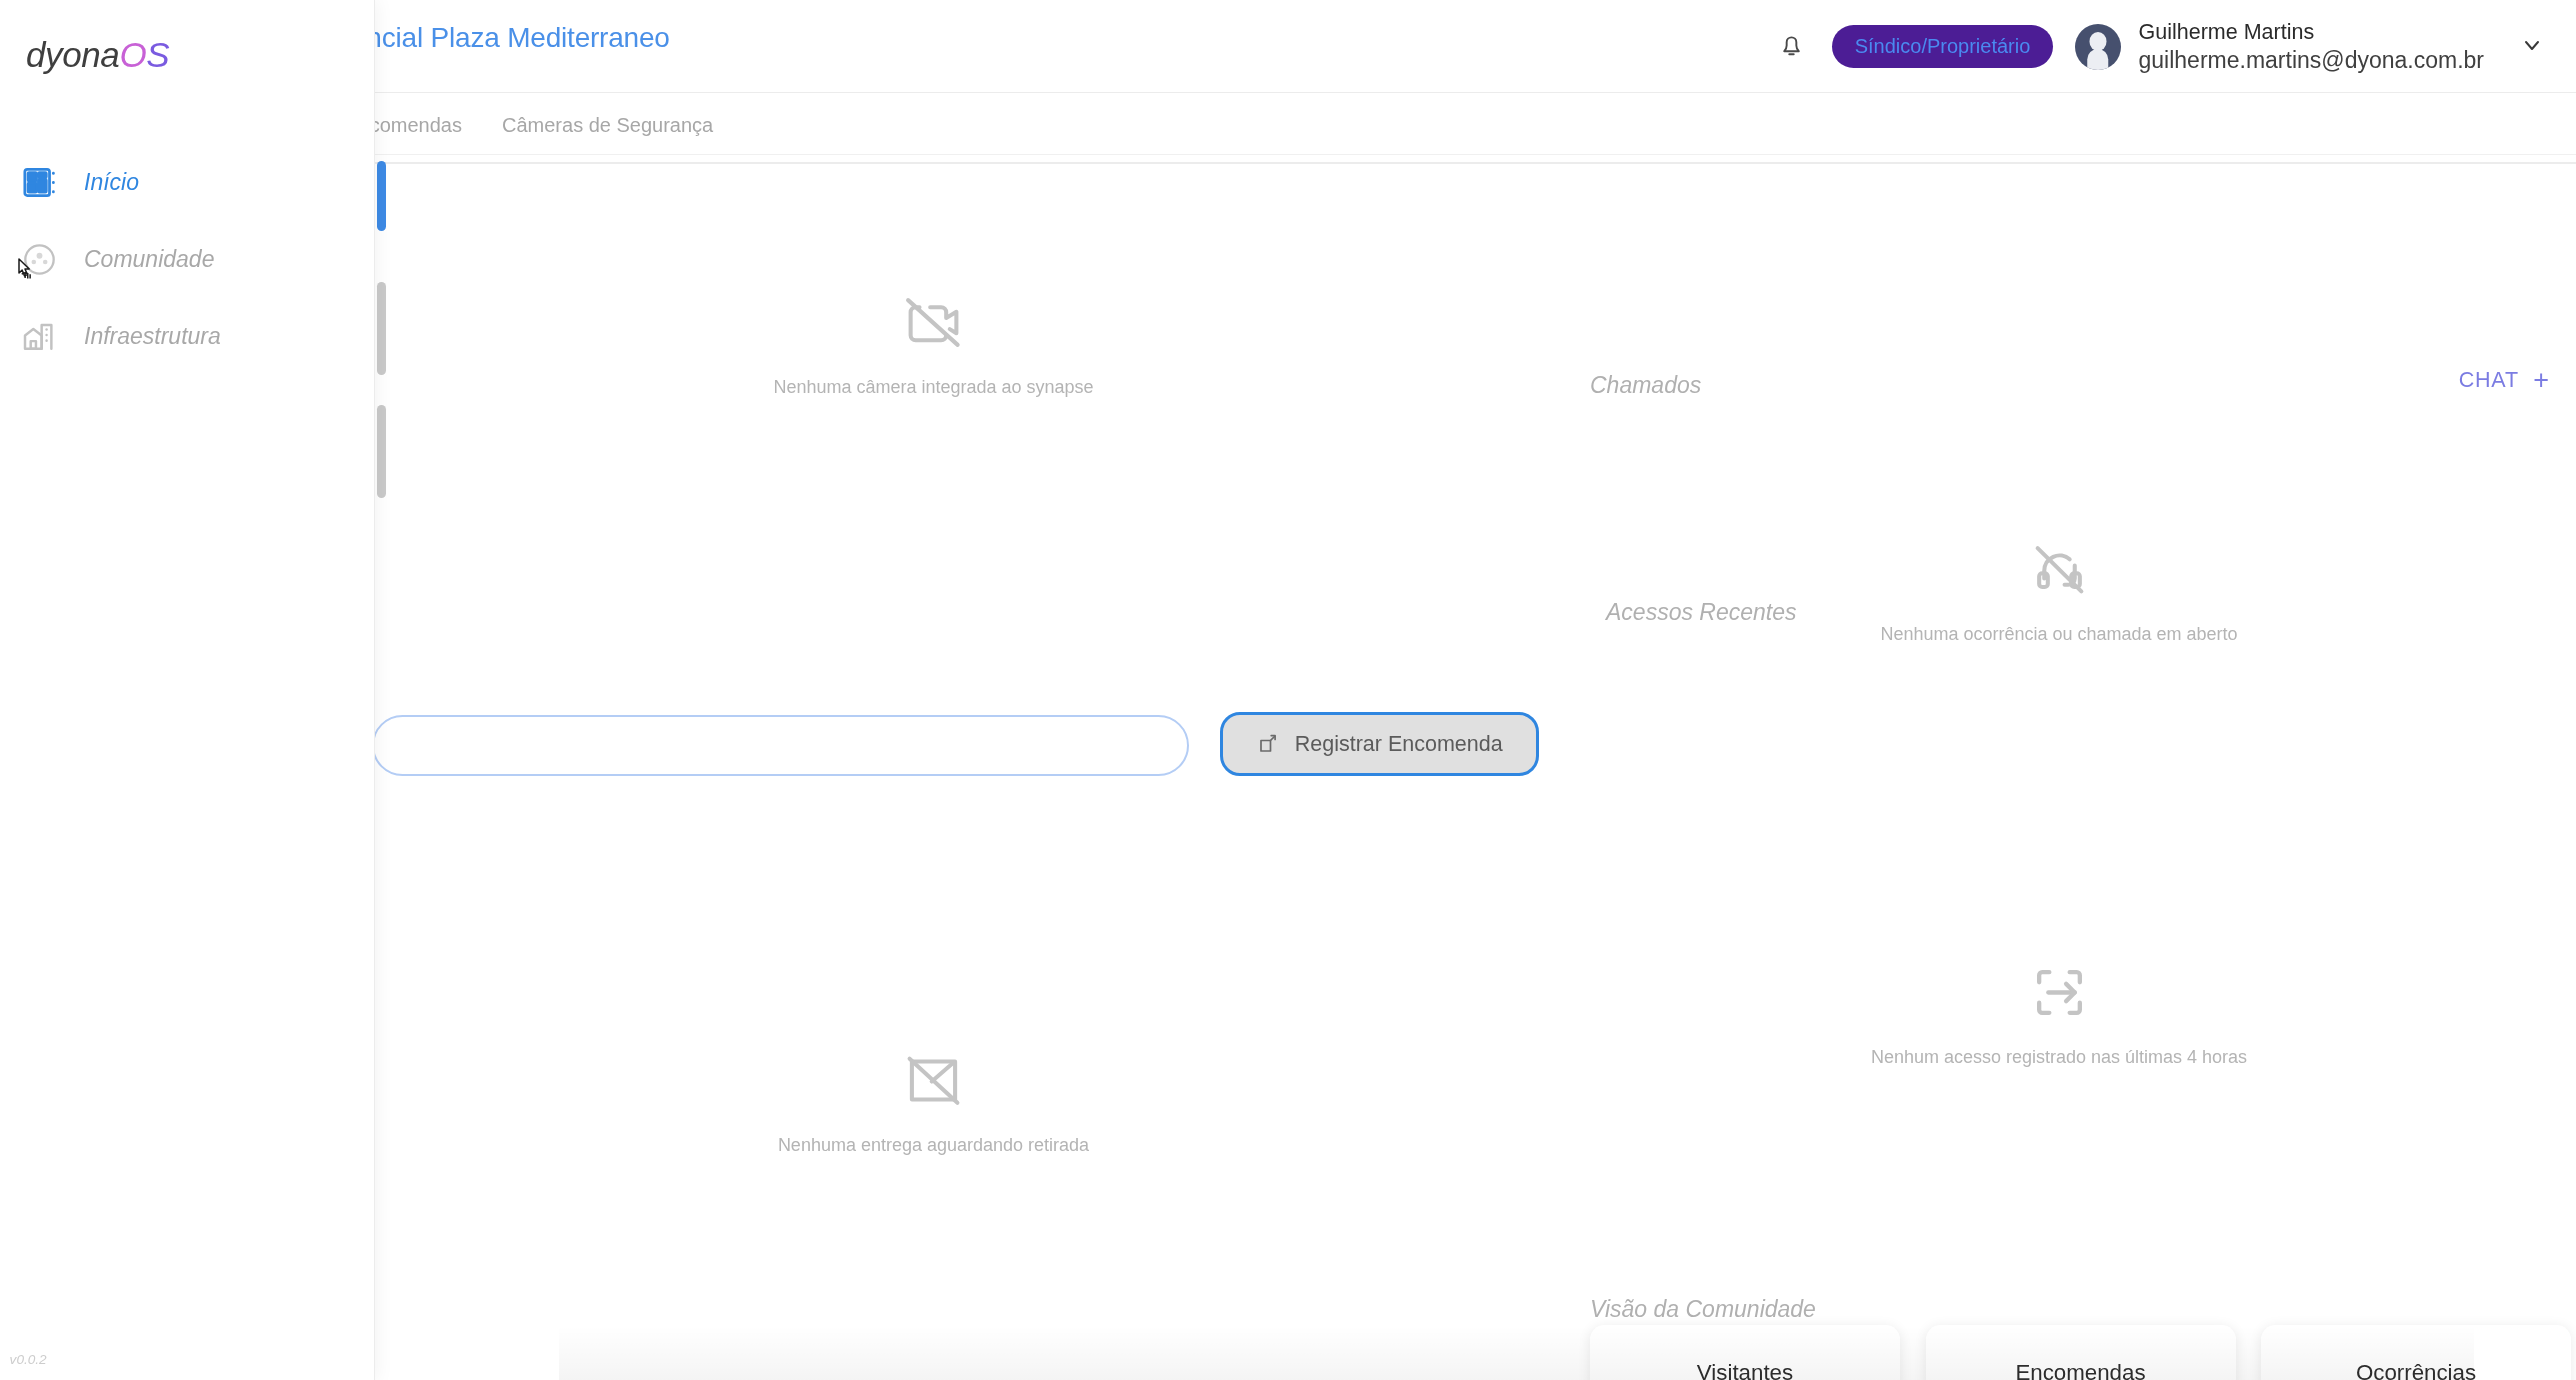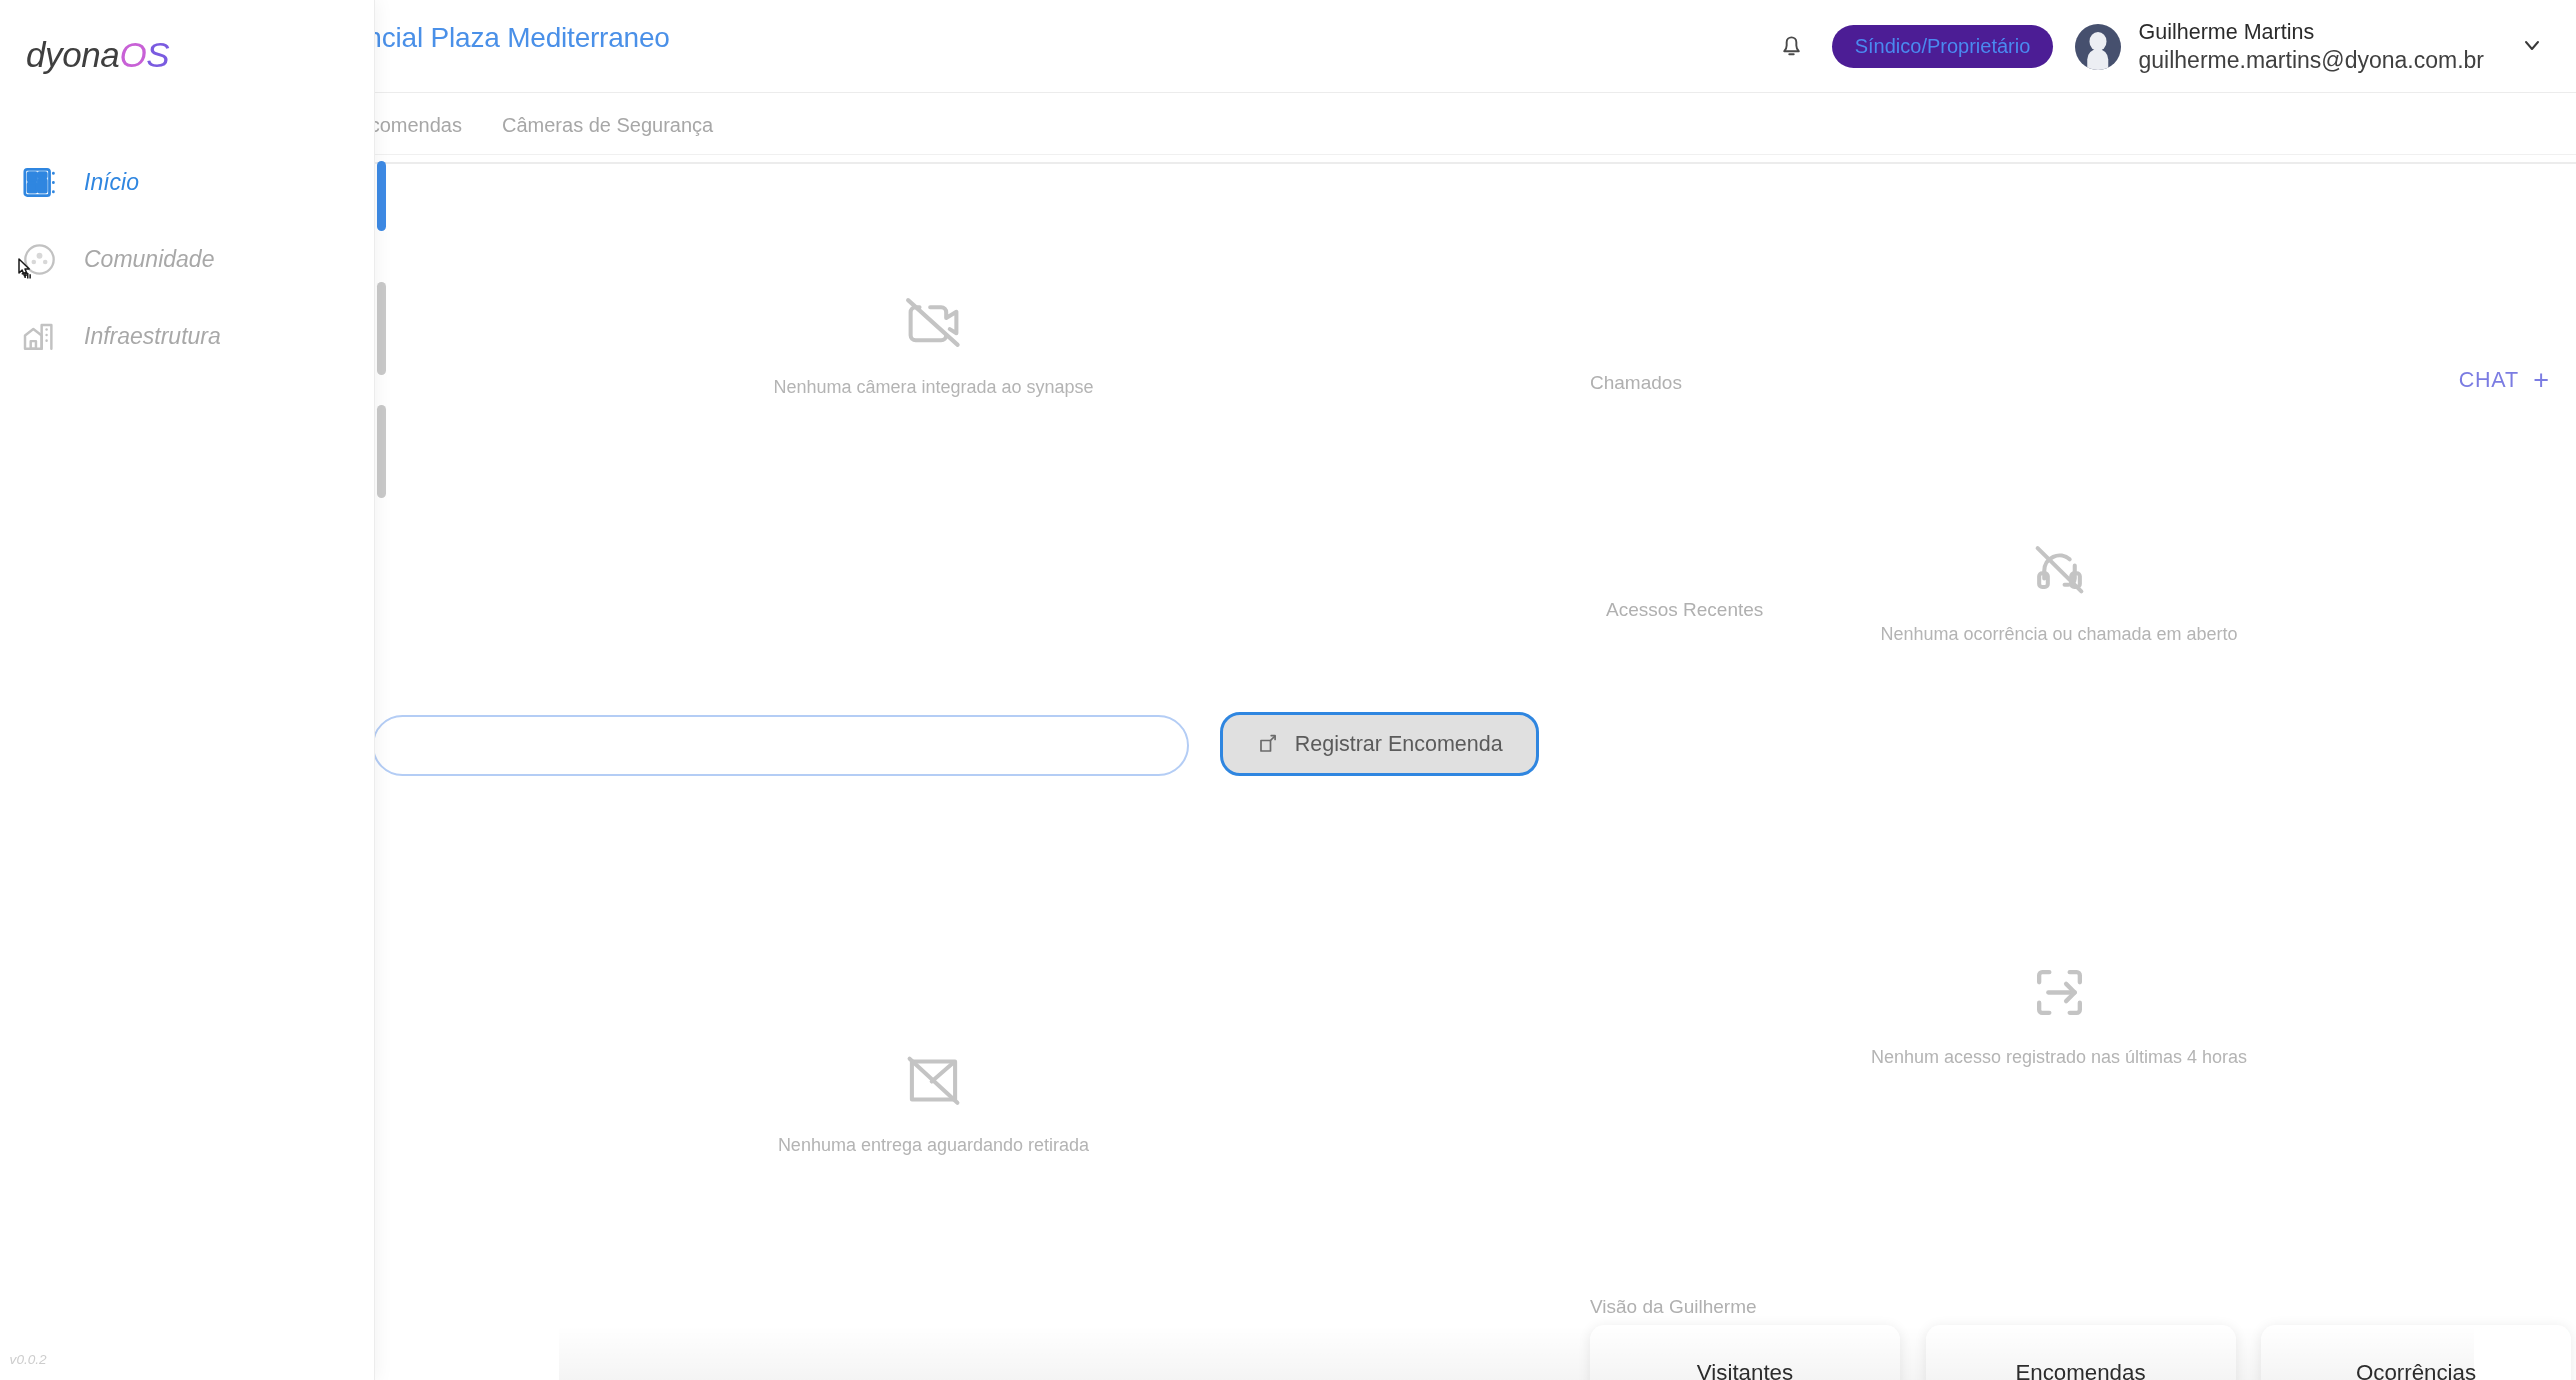--- a/index.html
+++ b/index.html
@@ -99,21 +99,21 @@
   
   .reg-btn {
     position: absolute; left: 1220px; top: 556px; width: 319px; height: 64px;
     background: #e0e0e0; border: 3.2px solid #2f86e0; border-radius: 20px;
     display: flex; align-items: center; justify-content: center; gap: 14.4px;
     cursor: pointer; font-family: "Liberation Sans", sans-serif;
   }
   .reg-btn-label { font-size: 21.5px; color: #5b5b5b; white-space: nowrap; }
 
   
-  .sec-label { position: absolute; font-size: 19px; color: #b0b0b0; white-space: nowrap; }
+  .sec-label { position: absolute; font-size: 23px; color: #b0b0b0; white-space: nowrap; font-style: italic; }
   .lbl-chamados { left: 1590px; top: 216px; }
   .lbl-acessos  { left: 1606px; top: 443px; }
   .lbl-visao    { left: 1590px; top: 1140px; }
 
   .chat-link {
     position: absolute; right: 27px; top: 211px;
     display: flex; align-items: center; gap: 14.4px; cursor: pointer;
   }
   .chat-text { font-size: 21.5px; color: #7b7ce2; letter-spacing: 0.8px; }
   .chat-plus { font-size: 27px; color: #7b7ce2; line-height: 1; }
@@ -247,21 +247,21 @@
           <path d="M3.5 4.5h17v15h-17z"></path>
           <polyline points="11.3 12.4 20 4.8"></polyline>
           <line x1="2.6" y1="3.4" x2="21.4" y2="20.8"></line>
         </svg>
       </span>
       <div class="empty-text">Nenhuma entrega aguardando retirada</div>
     </div>
 
     <div class="sec-label lbl-chamados">Chamados</div>
     <div class="sec-label lbl-acessos">Acessos Recentes</div>
-    <div class="sec-label lbl-visao">Visão da Guilherme</div>
+    <div class="sec-label lbl-visao">Visão da Comunidade</div>
 
     <div class="chat-link">
       <span class="chat-text">CHAT</span>
       <span class="chat-plus">+</span>
     </div>
 
     <div class="empty call-empty">
       <span class="empty-icon">
         <svg width="61" height="61" viewBox="0 0 24 24" fill="none" stroke="#c4c4c4" stroke-width="1.6" stroke-linecap="round" stroke-linejoin="round">
           <path d="M6 15.5v-3a6 6 0 0 1 10-4.5"></path>

